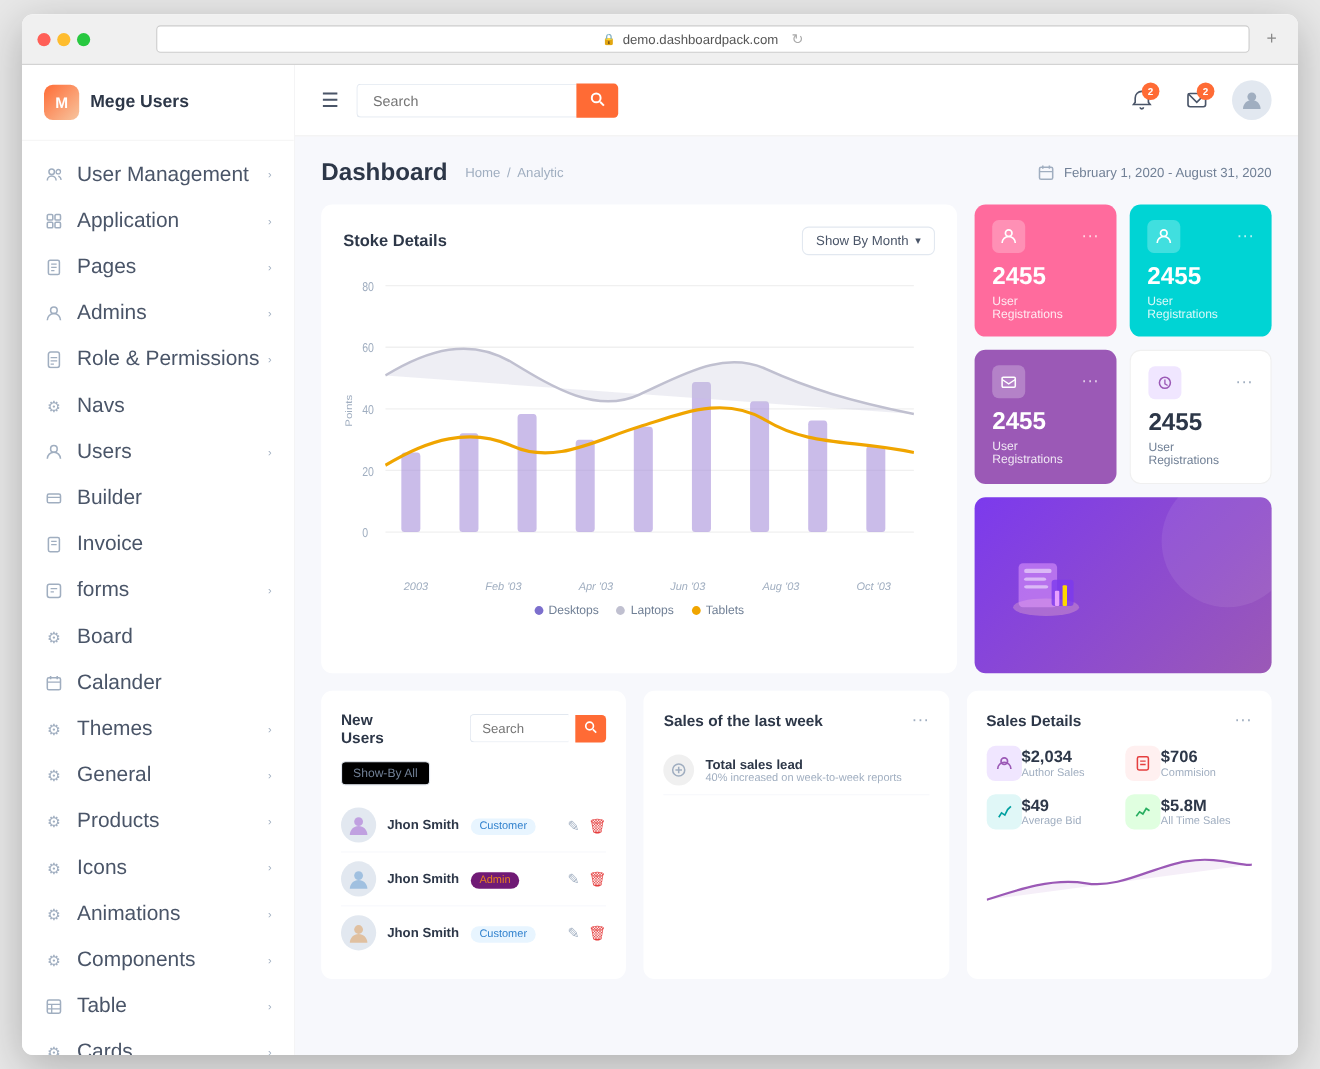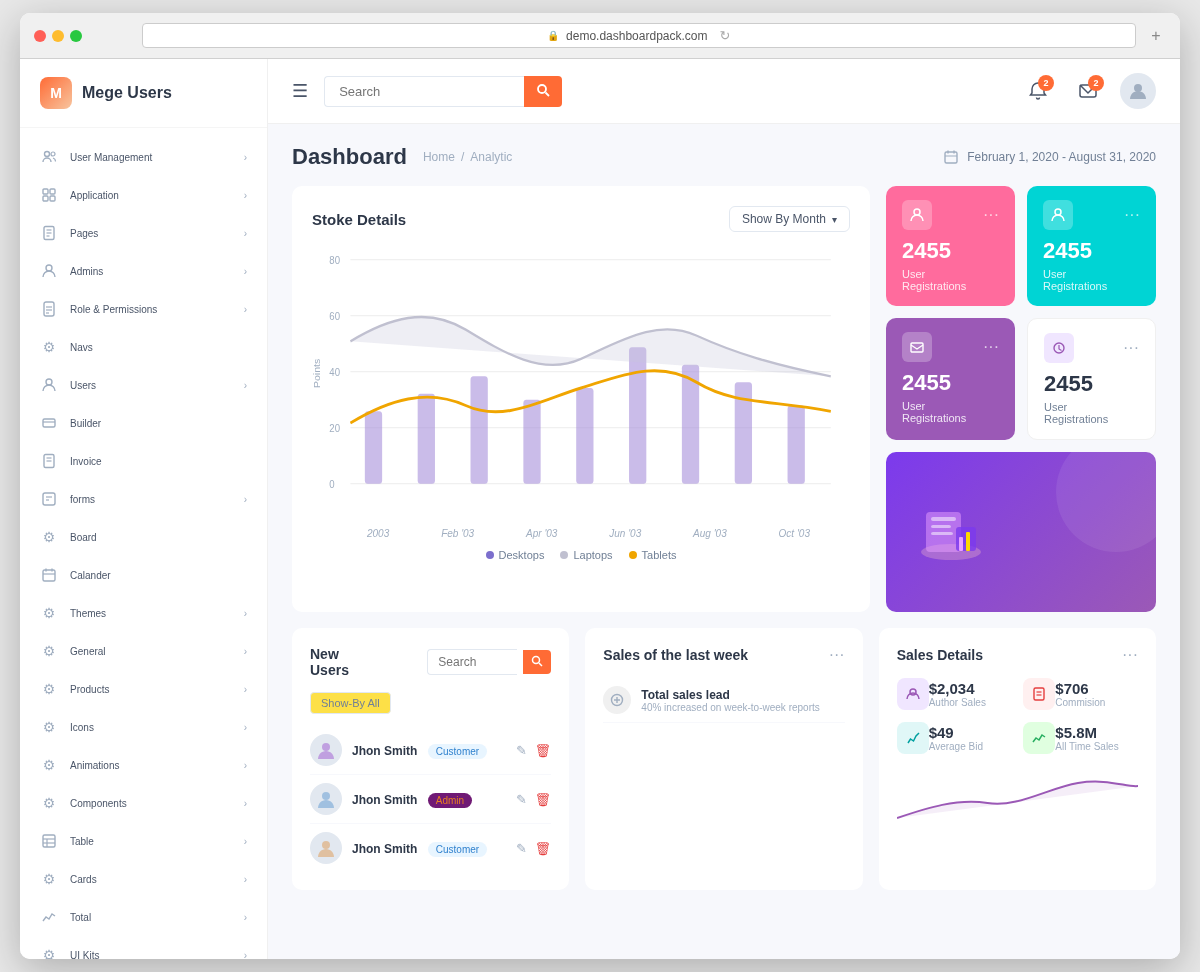--- a/index.html
+++ b/index.html
@@ -22,21 +22,21 @@
     
     .sidebar { width: 248px; background: #fff; border-right: 1px solid #f0f0f0; display: flex; flex-direction: column; overflow-y: auto; flex-shrink: 0; }
     .sidebar-logo { padding: 18px 20px; display: flex; align-items: center; gap: 10px; border-bottom: 1px solid #f5f5f5; }
     .logo-icon { width: 32px; height: 32px; border-radius: 8px; background: linear-gradient(135deg, #ff6b35, #f7c59f); display: flex; align-items: center; justify-content: center; font-size: 14px; color: white; font-weight: bold; }
     .logo-text { font-size: 16px; font-weight: 700; color: #2d3748; }
 
     .sidebar-nav { padding: 10px 0; flex: 1; }
     .nav-item { display: flex; align-items: center; justify-content: space-between; padding: 10px 20px; cursor: pointer; transition: background 0.15s; }
     .nav-item-left { display: flex; align-items: center; gap: 12px; }
     .nav-icon { width: 18px; height: 18px; display: flex; align-items: center; justify-content: center; color: #a0aec0; font-size: 14px; }
-    .nav-label { font-size: 10px; color: #4a5568; font-weight: 500; }
+    .nav-label { font-size: 19px; color: #4a5568; font-weight: 500; }
     .nav-chevron { color: #a0aec0; font-size: 10px; }
 
     
     .main-area { flex: 1; display: flex; flex-direction: column; overflow: hidden; background: #f7f8fc; }
     .header { background: #fff; padding: 14px 24px; display: flex; align-items: center; justify-content: space-between; border-bottom: 1px solid #f0f0f0; flex-shrink: 0; }
     .header-left { display: flex; align-items: center; gap: 16px; }
     .hamburger { font-size: 18px; color: #4a5568; cursor: pointer; }
     .search-box { display: flex; align-items: center; gap: 0; }
     .search-input { border: 1px solid #e2e8f0; border-right: none; border-radius: 4px 0 0 4px; padding: 7px 14px; font-size: 13px; color: #4a5568; outline: none; width: 200px; background: #fff; }
     .search-btn { background: #ff6b35; border: none; border-radius: 0 4px 4px 0; padding: 7px 12px; cursor: pointer; color: white; font-size: 14px; }
@@ -98,21 +98,21 @@
     .bottom-card { background: #fff; border-radius: 10px; padding: 18px; }
     .bottom-card-header { display: flex; align-items: center; justify-content: space-between; margin-bottom: 14px; }
     .bottom-card-title { font-size: 14px; font-weight: 600; color: #2d3748; }
     .bottom-card-menu { color: #a0aec0; font-size: 16px; cursor: pointer; }
 
     
     .users-search { display: flex; align-items: center; gap: 6px; }
     .users-search-input { border: 1px solid #e2e8f0; border-right: none; border-radius: 4px 0 0 4px; padding: 5px 10px; font-size: 12px; width: 90px; outline: none; }
     .users-search-btn { background: #ff6b35; border: none; border-radius: 0 4px 4px 0; padding: 5px 8px; cursor: pointer; color: white; font-size: 11px; }
     .users-filter { margin-bottom: 12px; }
-    .filter-btn { border: 1px solid #e2e8f0; background: #fde047; border-radius: 4px; padding: 4px 10px; font-size: 11px; color: #718096; cursor: pointer; }
+    .filter-btn { border: 1px solid #e2e8f0; background: #000000; border-radius: 4px; padding: 4px 10px; font-size: 11px; color: #718096; cursor: pointer; }
     .user-row { display: flex; align-items: center; justify-content: space-between; padding: 8px 0; border-bottom: 1px solid #f7f8fc; }
     .user-row:last-child { border-bottom: none; }
     .user-left { display: flex; align-items: center; gap: 10px; }
     .user-avatar { width: 32px; height: 32px; border-radius: 50%; background: #e2e8f0; display: flex; align-items: center; justify-content: center; font-size: 12px; color: #718096; overflow: hidden; }
     .user-name { font-size: 12px; font-weight: 600; color: #2d3748; }
     .user-role { font-size: 10px; padding: 2px 8px; border-radius: 10px; margin-left: 6px; font-weight: 500; }
     .role-customer { background: #e8f5ff; color: #3182ce; }
     .role-admin { background: #701a75; color: #e67e22; }
     .user-actions { display: flex; align-items: center; gap: 8px; color: #a0aec0; font-size: 13px; }
 

